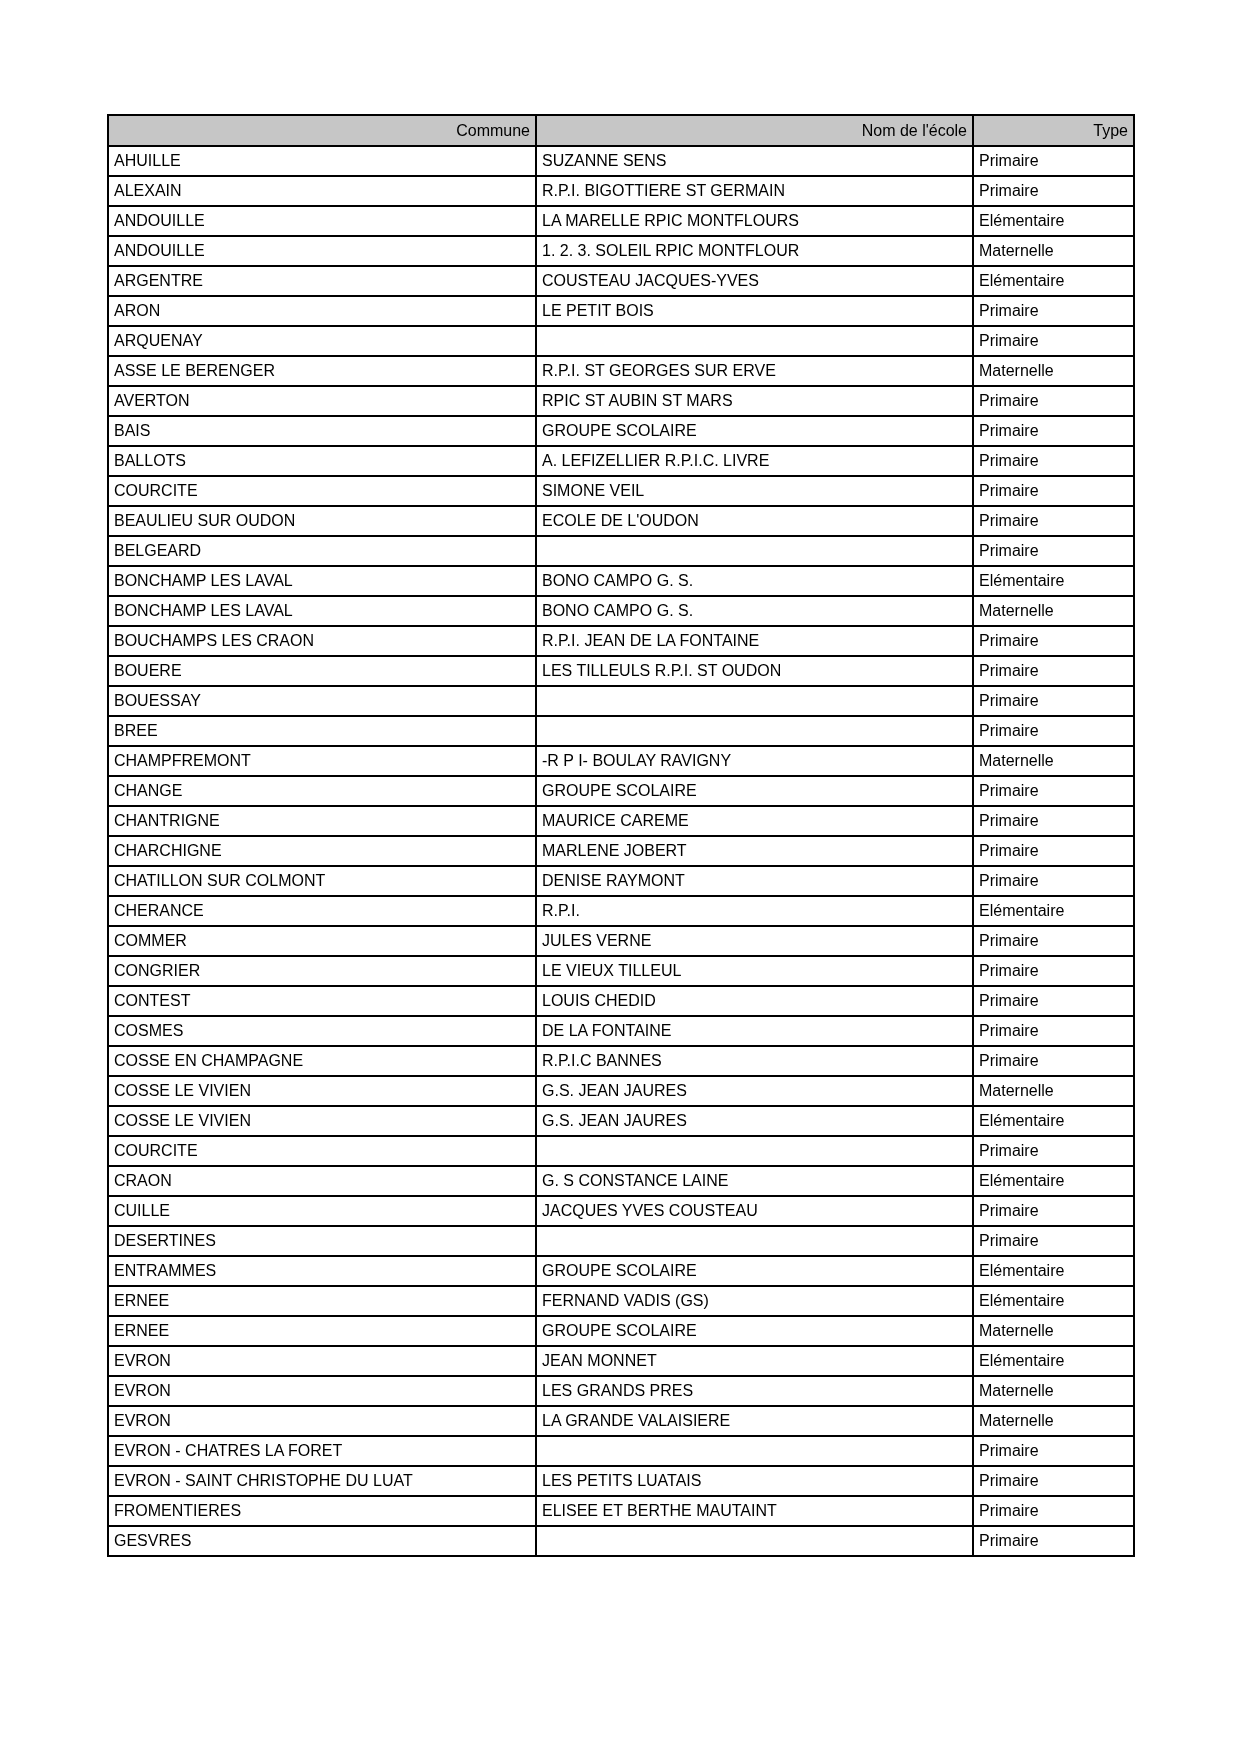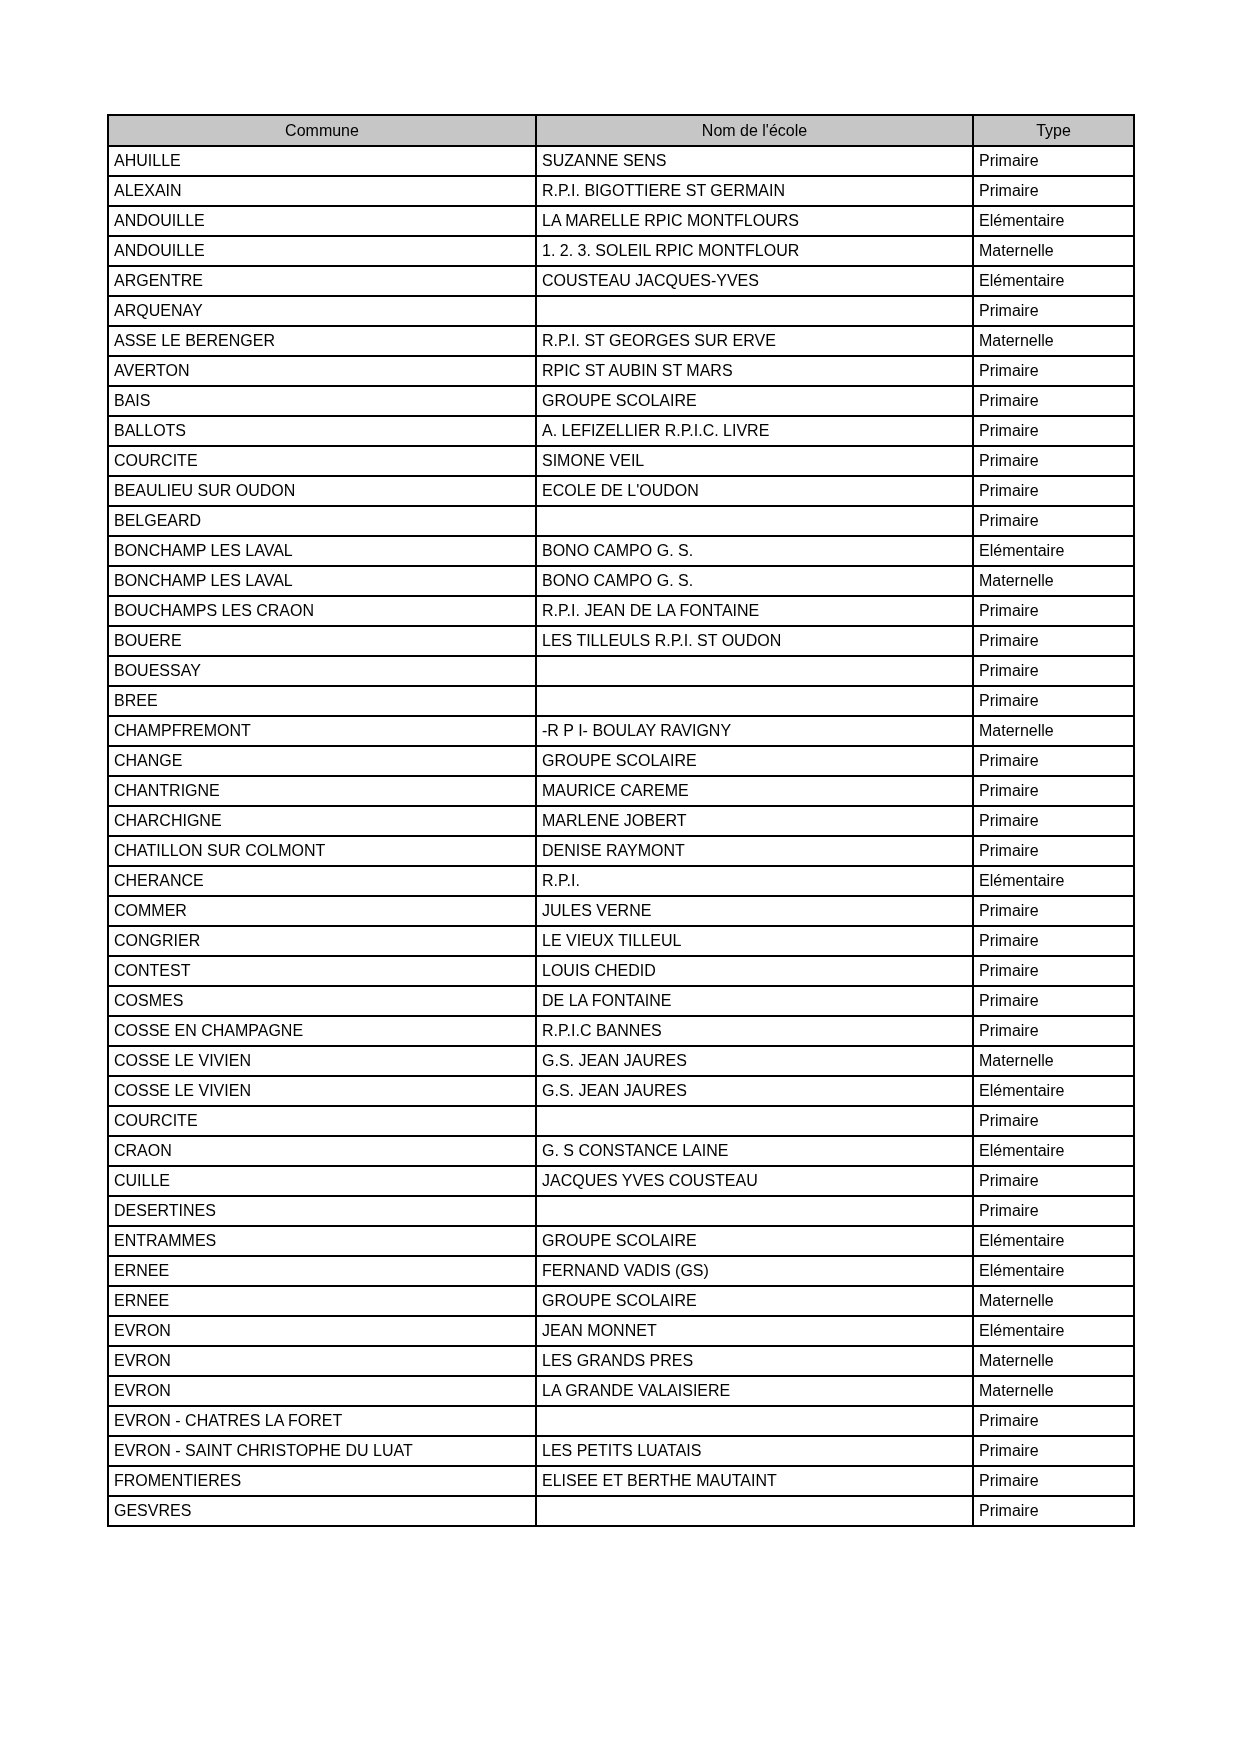--- a/index.html
+++ b/index.html
@@ -32,21 +32,21 @@
     height: 28px;
     line-height: 28px;
     white-space: nowrap;
     overflow: hidden;
     text-align: left;
     font-weight: normal;
     vertical-align: middle;
   }
   table.schools thead th {
     background: #c6c6c6;
-    text-align: center;
+    text-align: right;
     height: 29px;
     line-height: 29px;
   }
   col.c-commune { width: 428px; }
   col.c-ecole   { width: 437px; }
   col.c-type    { width: 161px; }
 </style>
 </head>
 <body>
 
@@ -84,20 +84,25 @@
           <td>ANDOUILLE</td>
           <td>1. 2. 3. SOLEIL RPIC MONTFLOUR</td>
           <td>Maternelle</td>
         </tr>
         <tr>
           <td>ARGENTRE</td>
           <td>COUSTEAU JACQUES-YVES</td>
           <td>Elémentaire</td>
         </tr>
         <tr>
+          <td>ARON</td>
+          <td>LE PETIT BOIS</td>
+          <td>Primaire</td>
+        </tr>
+        <tr>
           <td>ARQUENAY</td>
           <td></td>
           <td>Primaire</td>
         </tr>
         <tr>
           <td>ASSE LE BERENGER</td>
           <td>R.P.I. ST GEORGES SUR ERVE</td>
           <td>Maternelle</td>
         </tr>
         <tr>

